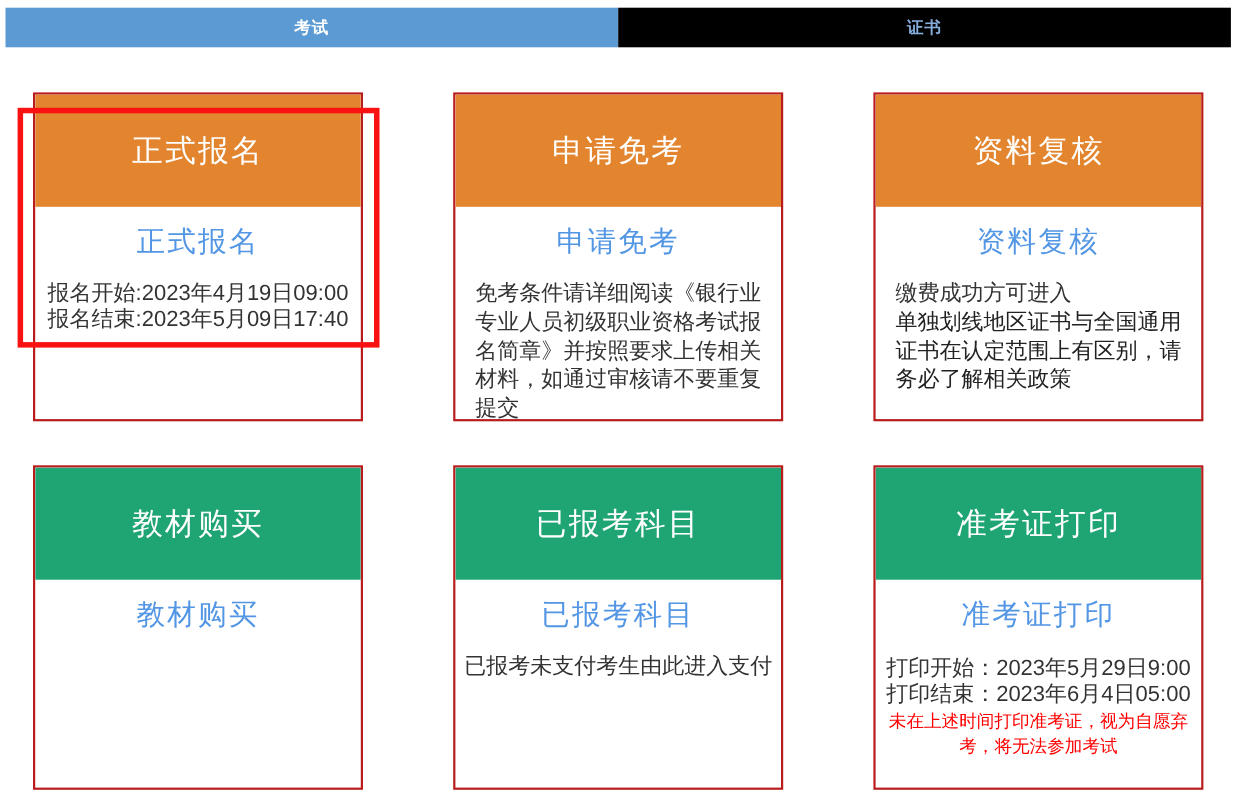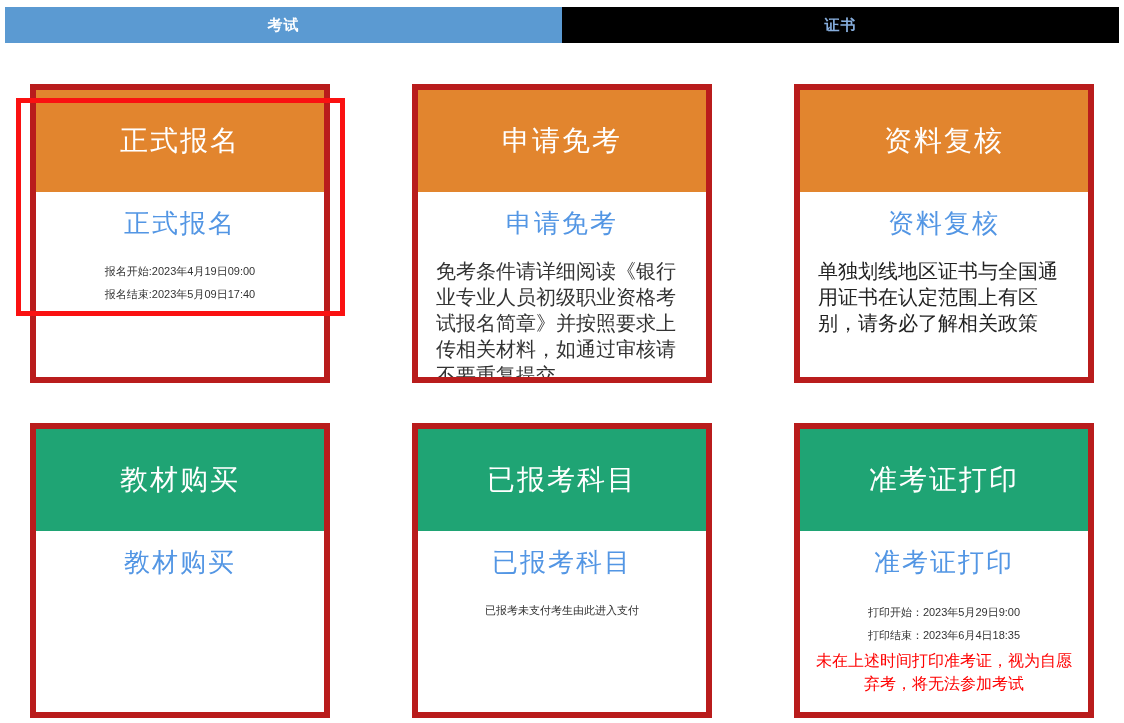--- a/index.html
+++ b/index.html
@@ -43,21 +43,21 @@
   .cards {
     position: absolute;
     left: 30px; top: 84px;
     display: grid;
     grid-template-columns: repeat(3, 300px);
     grid-template-rows: 299px 295px;
     column-gap: 82px;
     row-gap: 40px;
   }
   .card {
-    border: 6px solid #b91c1c;
+    border: 2px solid #b91c1c;
     background: #ffffff;
     overflow: hidden;
   }
   .card-header {
     height: 102px;
     display: flex; align-items: center; justify-content: center;
     color: #ffffff;
     font-size: 28px;
     letter-spacing: 2px;
   }
@@ -70,21 +70,21 @@
     font-size: 26px;
     line-height: 38px;
     color: #5396e4;
     text-decoration: none;
     letter-spacing: 2px;
     cursor: pointer;
   }
   .body-center {
     margin-top: 18px;
     text-align: center;
-    font-size: 11px;
+    font-size: 20px;
     line-height: 23px;
     color: #333333;
   }
   .body-left {
     margin: 16px 16px 0 18px;
     text-align: left;
     font-size: 20px;
     line-height: 26px;
     color: #333333;
   }
@@ -134,39 +134,40 @@
     <div class="card">
       <div class="card-header orange">申请免考</div>
       <a class="card-link">申请免考</a>
       <div class="body-left">免考条件请详细阅读《银行业专业人员初级职业资格考试报名简章》并按照要求上传相关材料，如通过审核请不要重复提交</div>
     </div>
 
     <div class="card">
       <div class="card-header orange">资料复核</div>
       <a class="card-link">资料复核</a>
       <div class="body-left">
+        <div>缴费成功方可进入</div>
         <div class="note-bold">单独划线地区证书与全国通用证书在认定范围上有区别，请务必了解相关政策</div>
       </div>
     </div>
 
     <div class="card">
       <div class="card-header green">教材购买</div>
       <a class="card-link">教材购买</a>
     </div>
 
     <div class="card">
       <div class="card-header green">已报考科目</div>
       <a class="card-link">已报考科目</a>
       <div class="body-center" style="">已报考未支付考生由此进入支付</div>
     </div>
 
     <div class="card">
       <div class="card-header green">准考证打印</div>
       <a class="card-link">准考证打印</a>
       <div class="body-center" style="margin-top:20px;">
         <div>打印开始：2023年5月29日9:00</div>
-        <div>打印结束：2023年6月4日18:35</div>
+        <div>打印结束：2023年6月4日05:00</div>
       </div>
       <div class="warning">未在上述时间打印准考证，视为自愿弃考，将无法参加考试</div>
     </div>
 
   </div>
 </div>
 
 </body></html>

